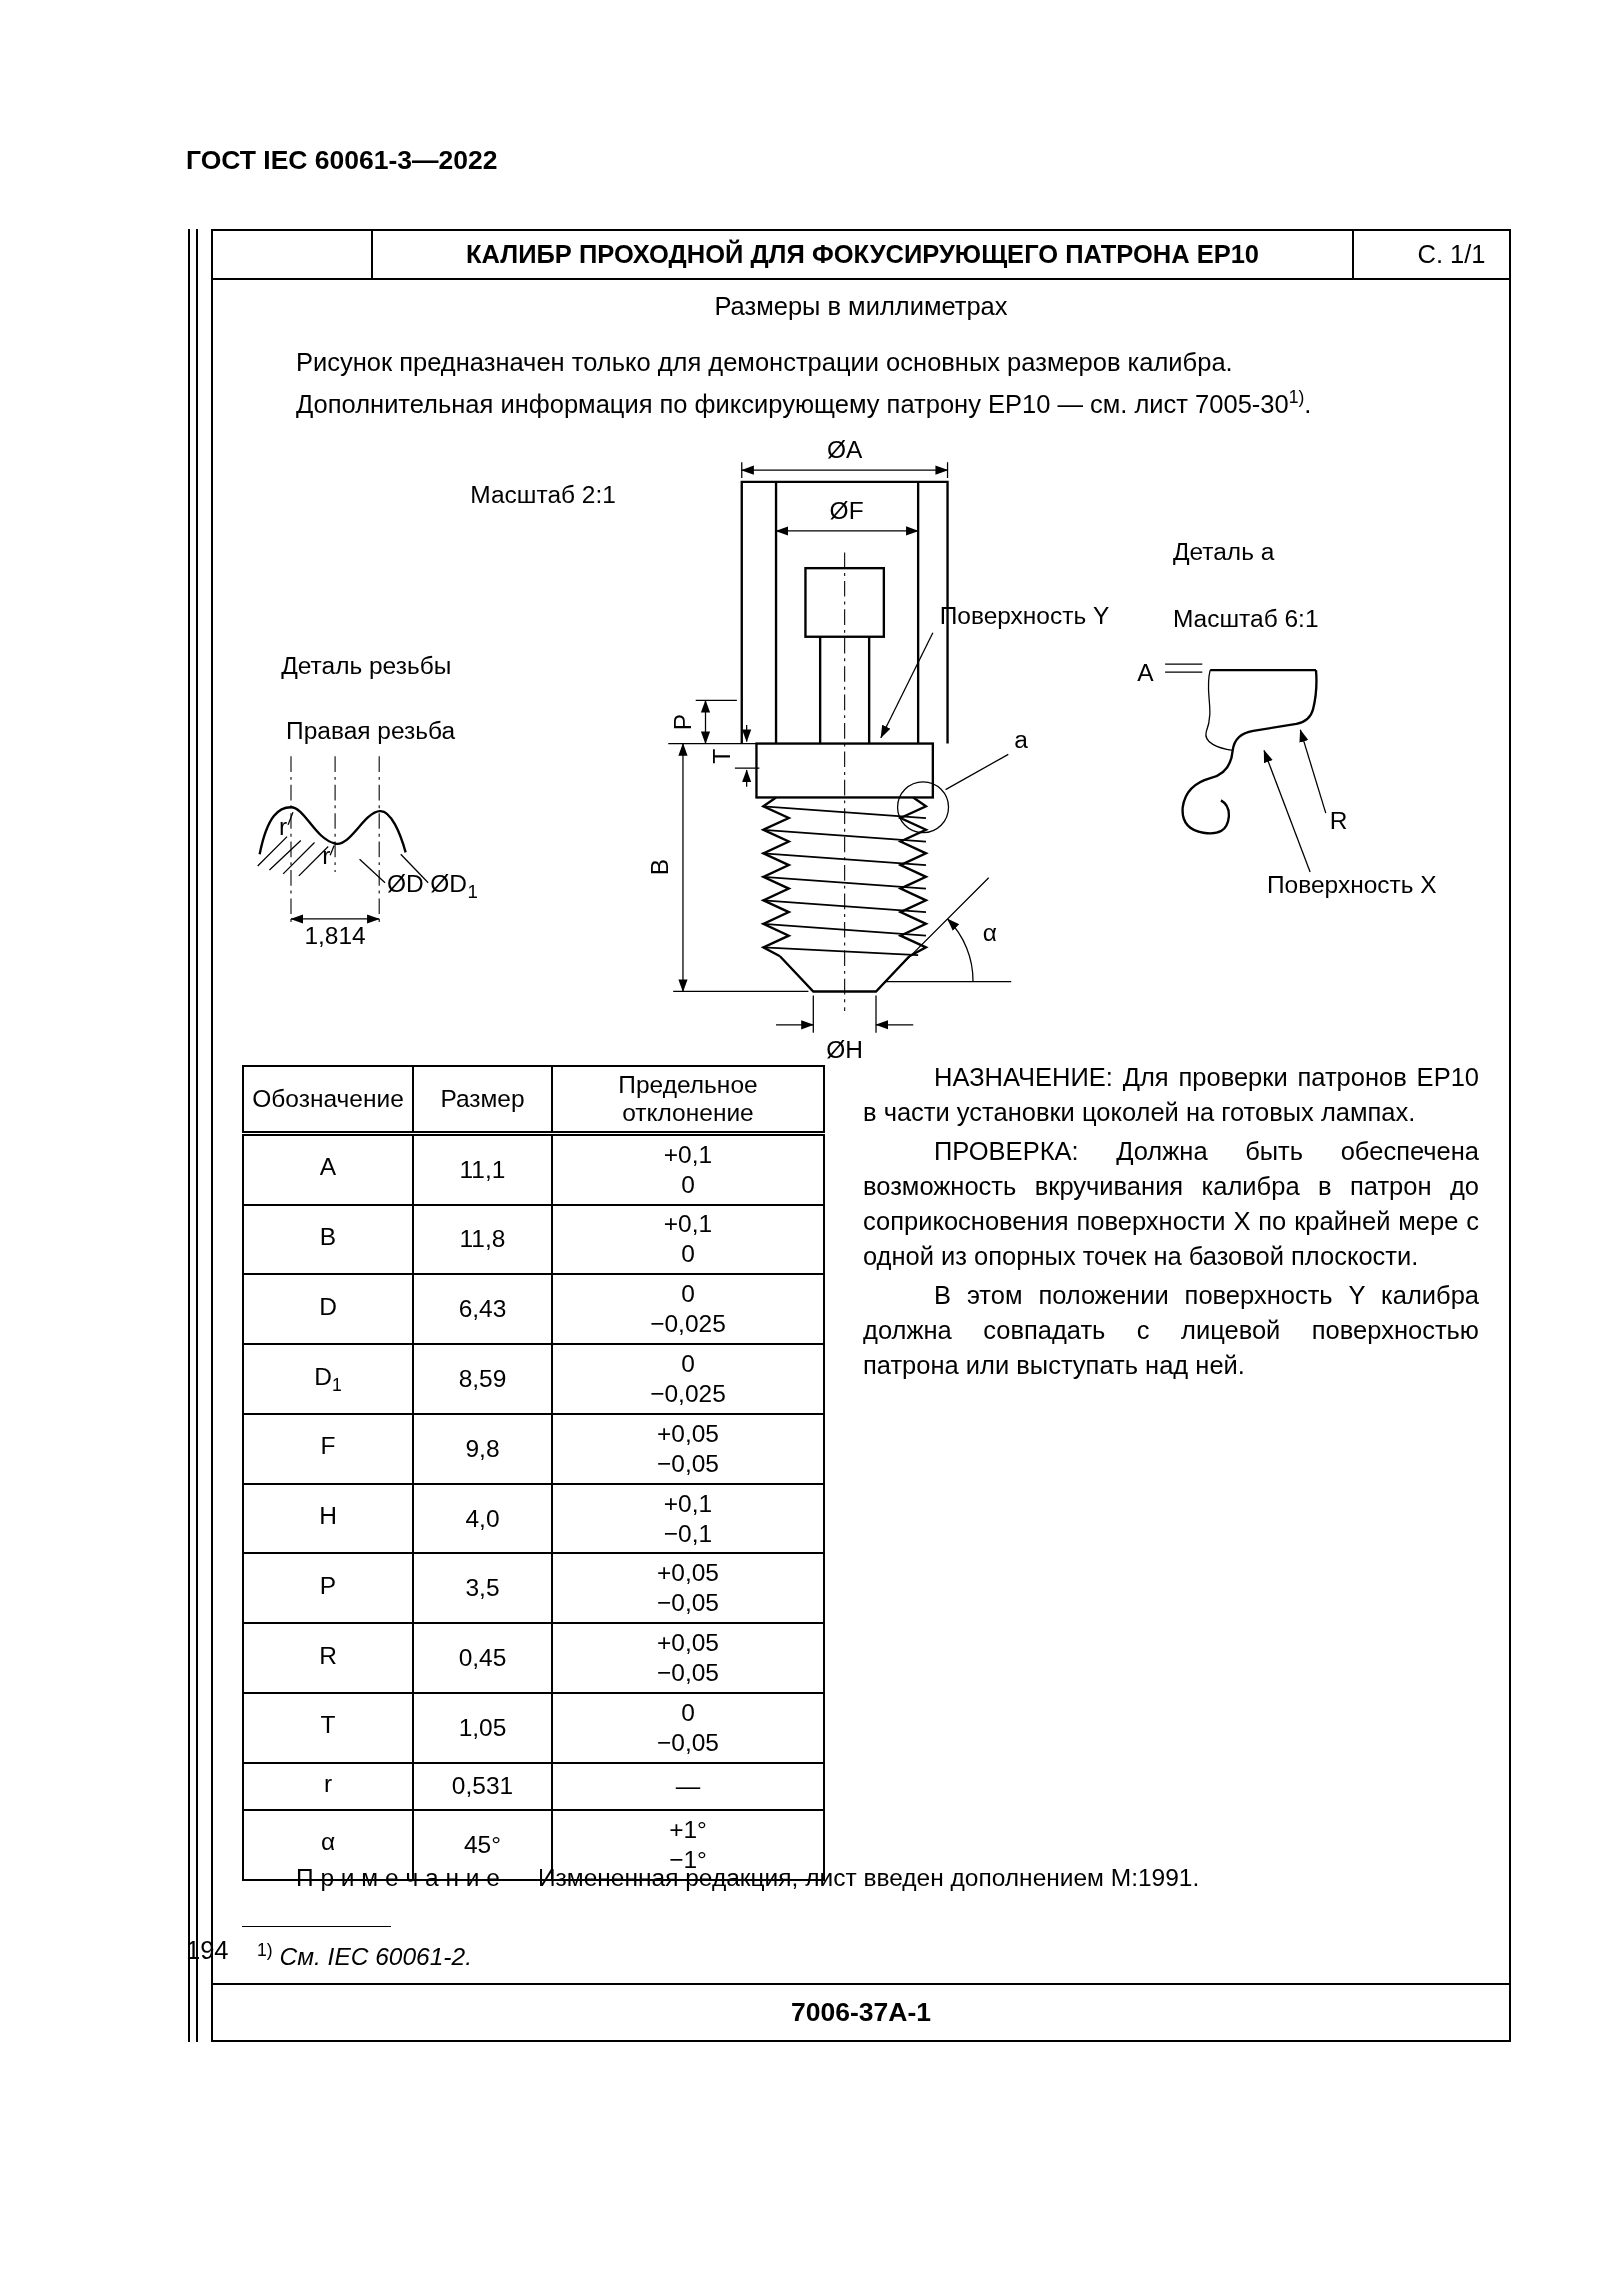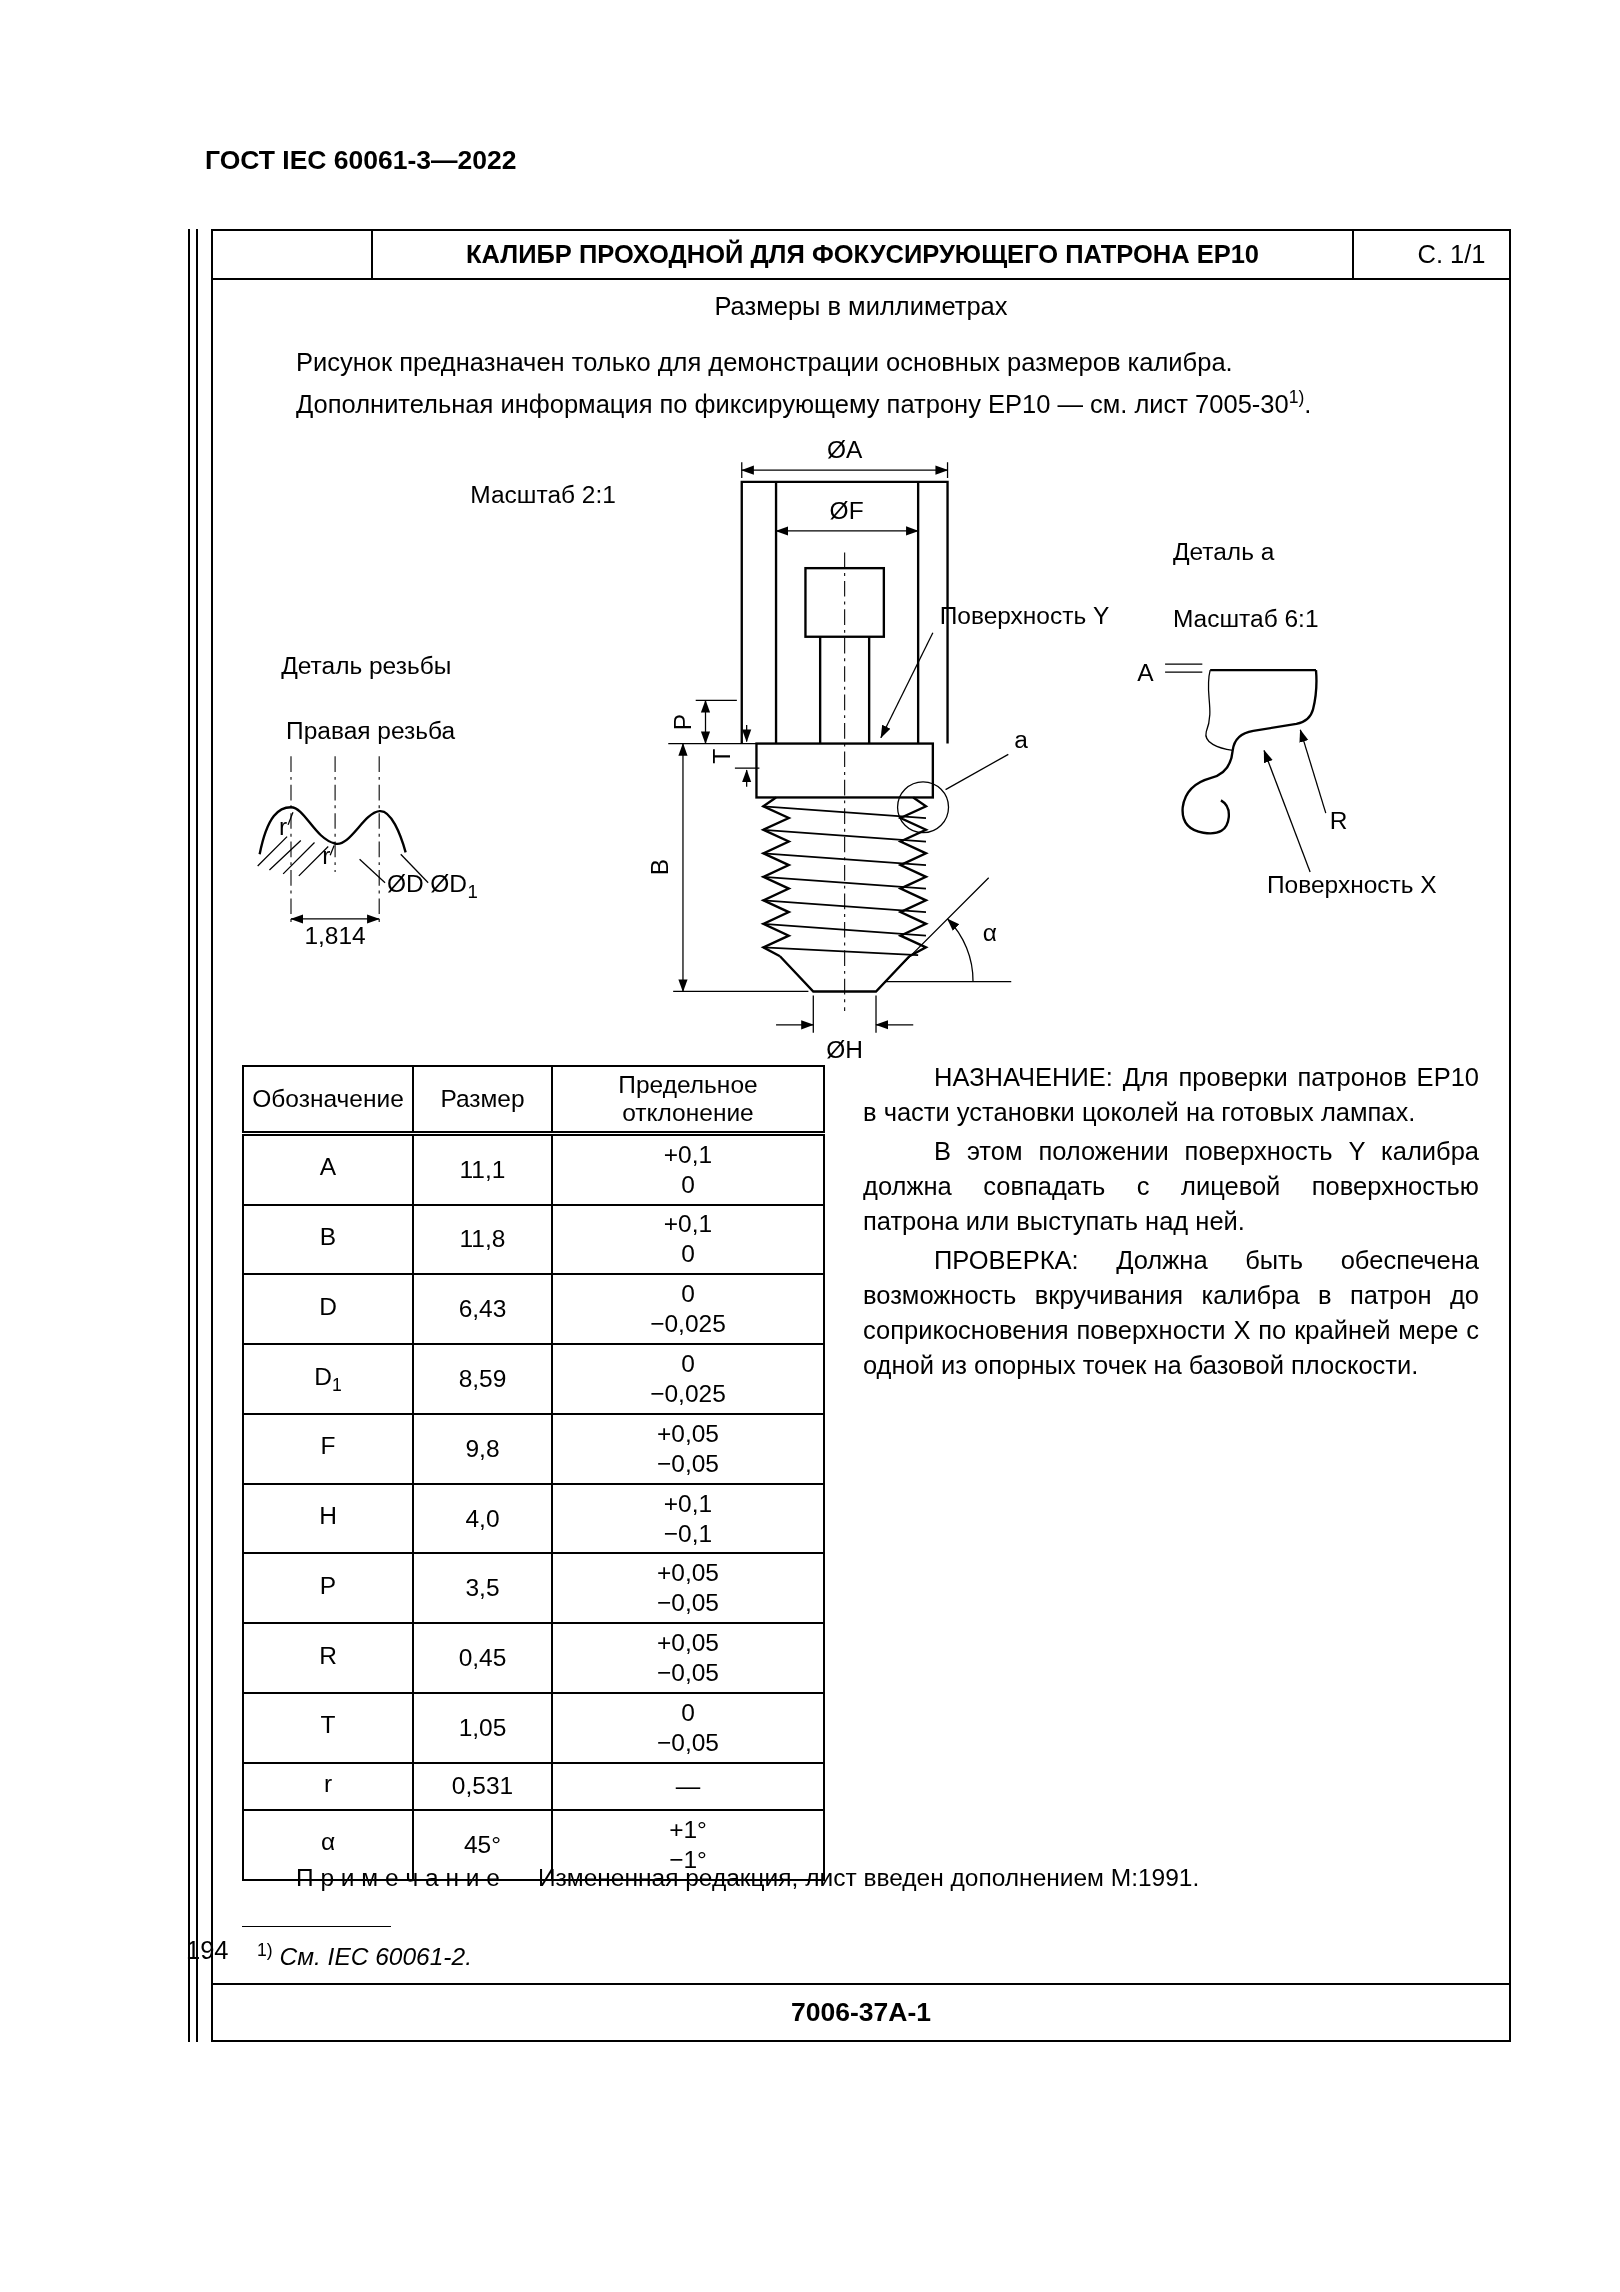--- a/index.html
+++ b/index.html
@@ -2,21 +2,21 @@
 <html><head>
 <meta charset="utf-8">
 <style>
   * { margin:0; padding:0; box-sizing:border-box; }
   html,body { background:#ffffff; }
   body {
     width:1620px; height:2293px; position:relative;
     font-family:"Liberation Sans","DejaVu Sans",sans-serif;
     color:#000;
   }
-  .doc-header { position:absolute; left:186px; top:145px; font-size:26.5px; font-weight:bold;margin-left:19px; }
+  .doc-header { position:absolute; left:186px; top:145px; font-size:26.5px; font-weight:bold; }
   .vline { position:absolute; top:229px; width:2px; height:1813px; background:#000; }
   .vline.v1 { left:188px; }
   .vline.v2 { left:196px; }
   .frame {
     position:absolute; left:211px; top:229px; width:1300px; height:1813px;
     border:2.5px solid #000; overflow:hidden;
   }
   .titlebar { position:absolute; left:0; top:0; width:100%; height:49px; border-bottom:2.5px solid #000; display:flex; }
   .cell-blank { width:160px; border-right:2.5px solid #000; }
   .cell-title { flex:1; display:flex; align-items:center; justify-content:center;
@@ -266,22 +266,22 @@
           <td class="tol">
             <div>+1°</div>
             <div>−1°</div>
           </td>
         </tr>
     </tbody>
   </table>
 
   <div class="right-text">
     <p>НАЗНАЧЕНИЕ: Для проверки патронов EP10 в части установки цоколей на готовых лампах.</p>
+    <p>ПРОВЕРКА: Должна быть обеспечена возможность вкручивания калибра в патрон до соприкосновения поверхности X по крайней мере с одной из опорных точек на базовой плоскости.</p>
     <p>В этом положении поверхность Y калибра должна совпадать с лицевой поверхностью патрона или выступать над ней.</p>
-    <p>ПРОВЕРКА: Должна быть обеспечена возможность вкручивания калибра в патрон до соприкосновения поверхности X по крайней мере с одной из опорных точек на базовой плоскости.</p>
   </div>
 
   <div class="note">П р и м е ч а н и е — Измененная редакция, лист введен дополнением M:1991.</div>
 
   <div class="fn-rule"></div>
   <div class="footnote"><sup>1)</sup> <span class="fn-text">См. IEC 60061-2.</span></div>
 
   <div class="codebar">7006-37A-1</div>
 </div>
 

